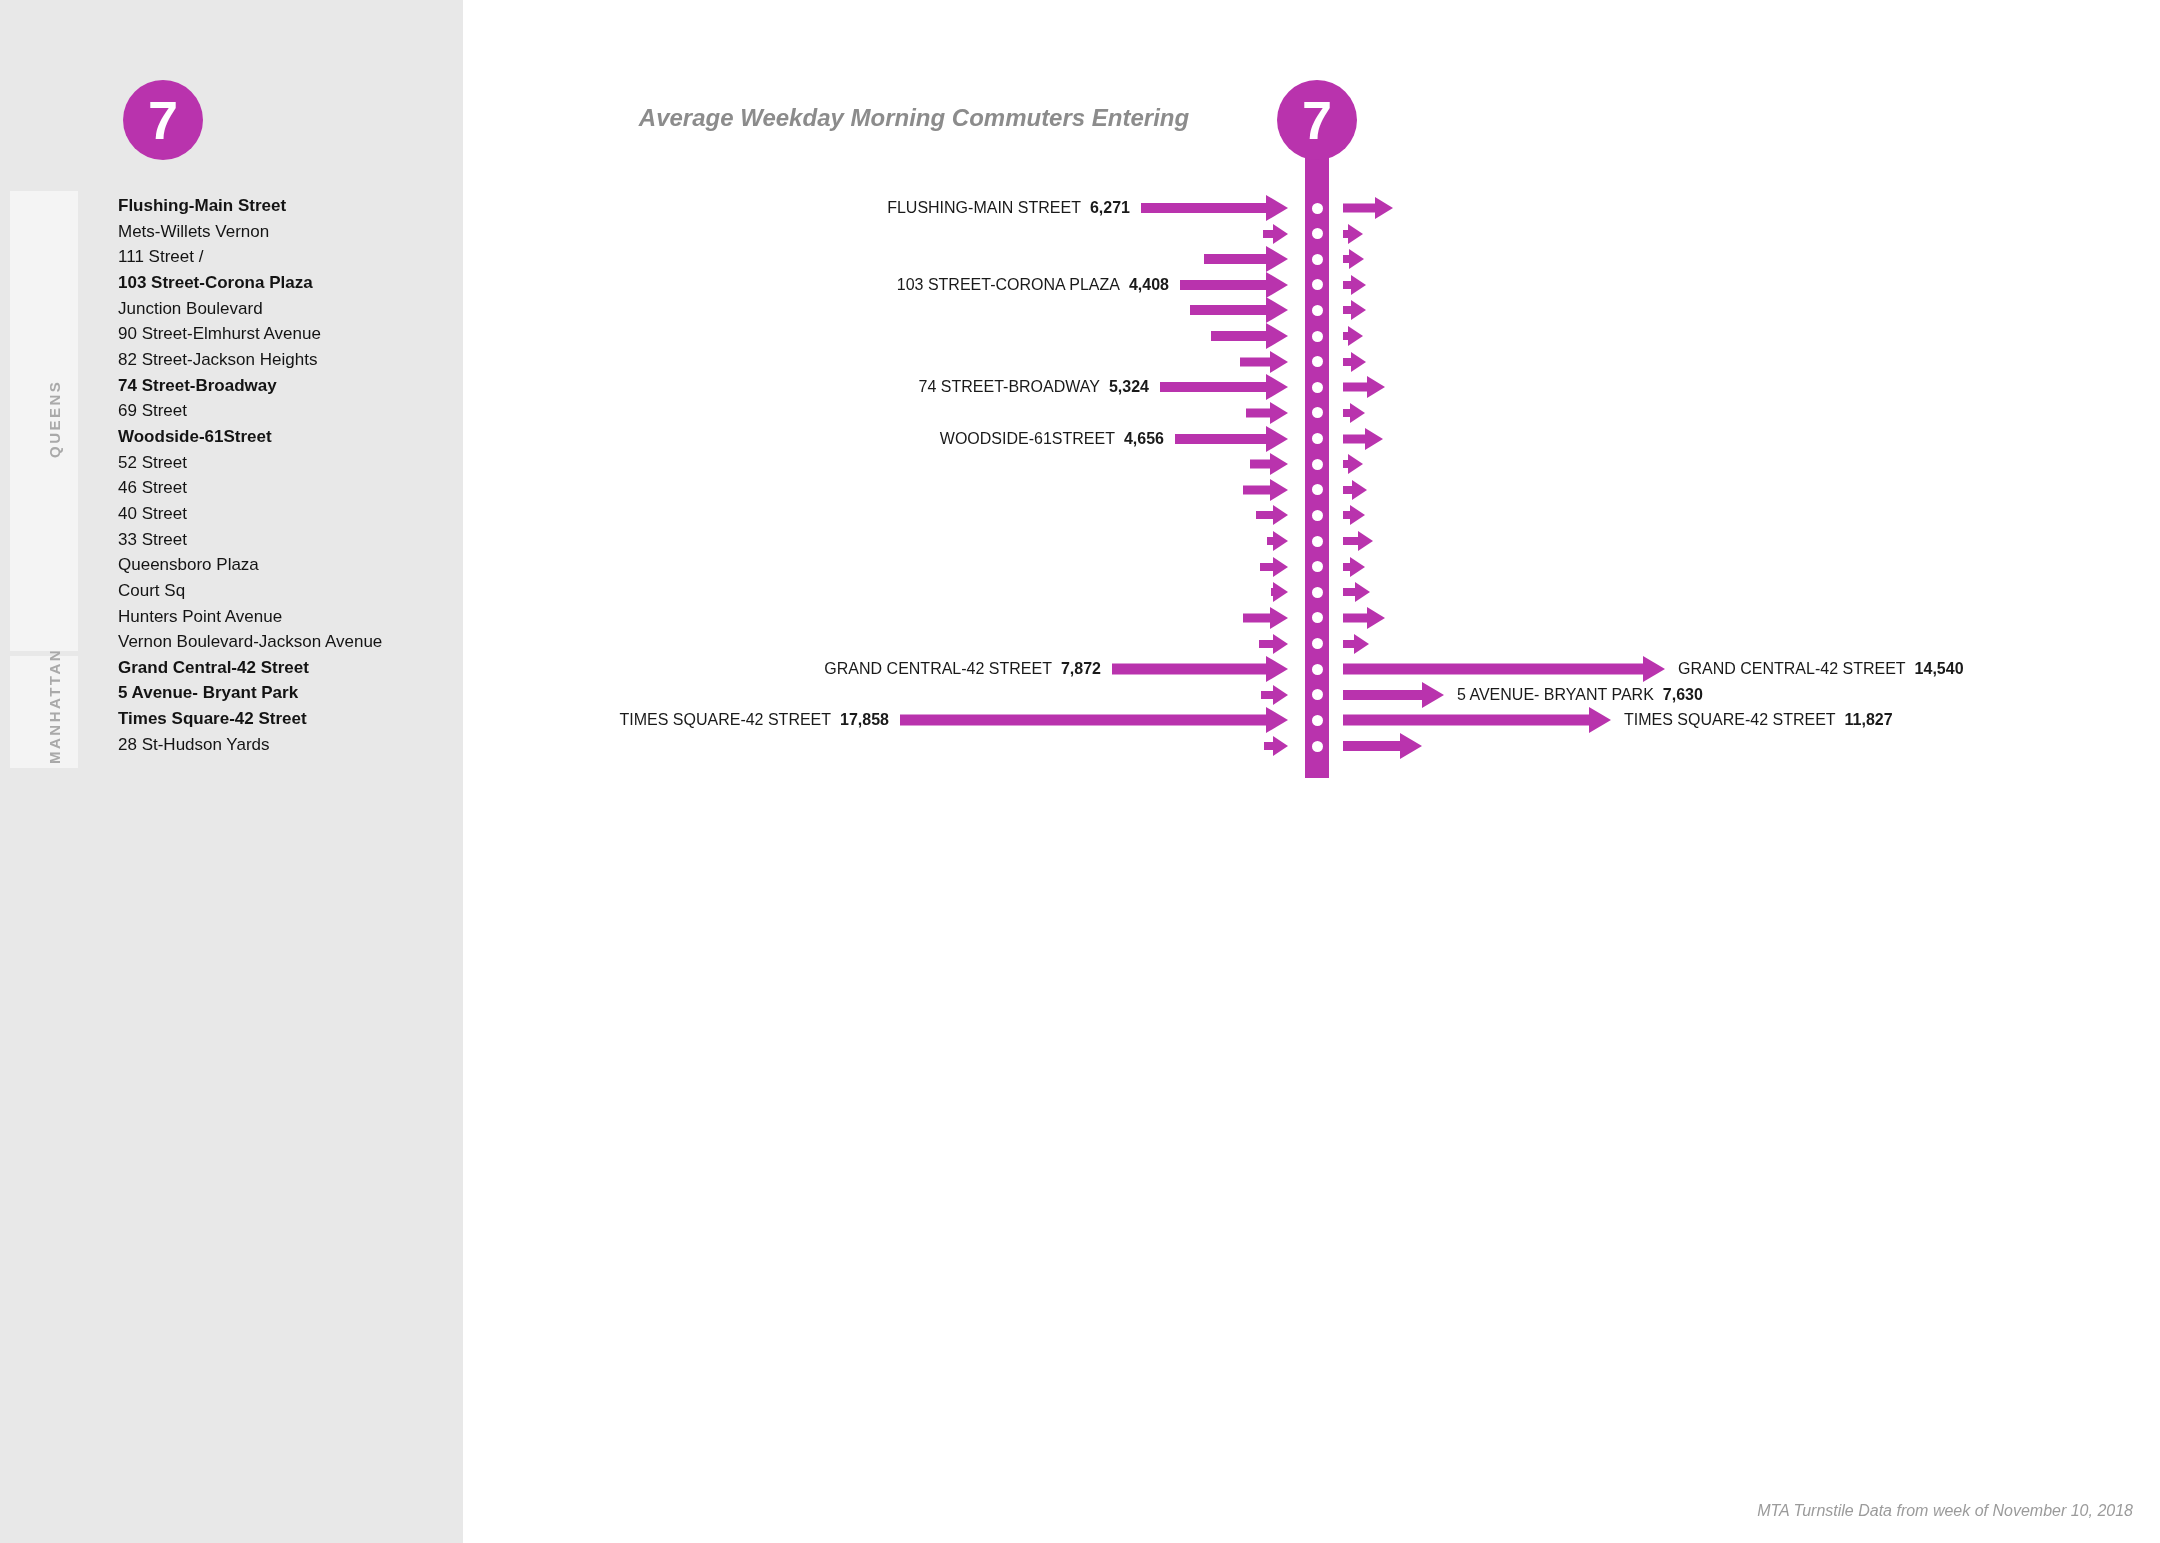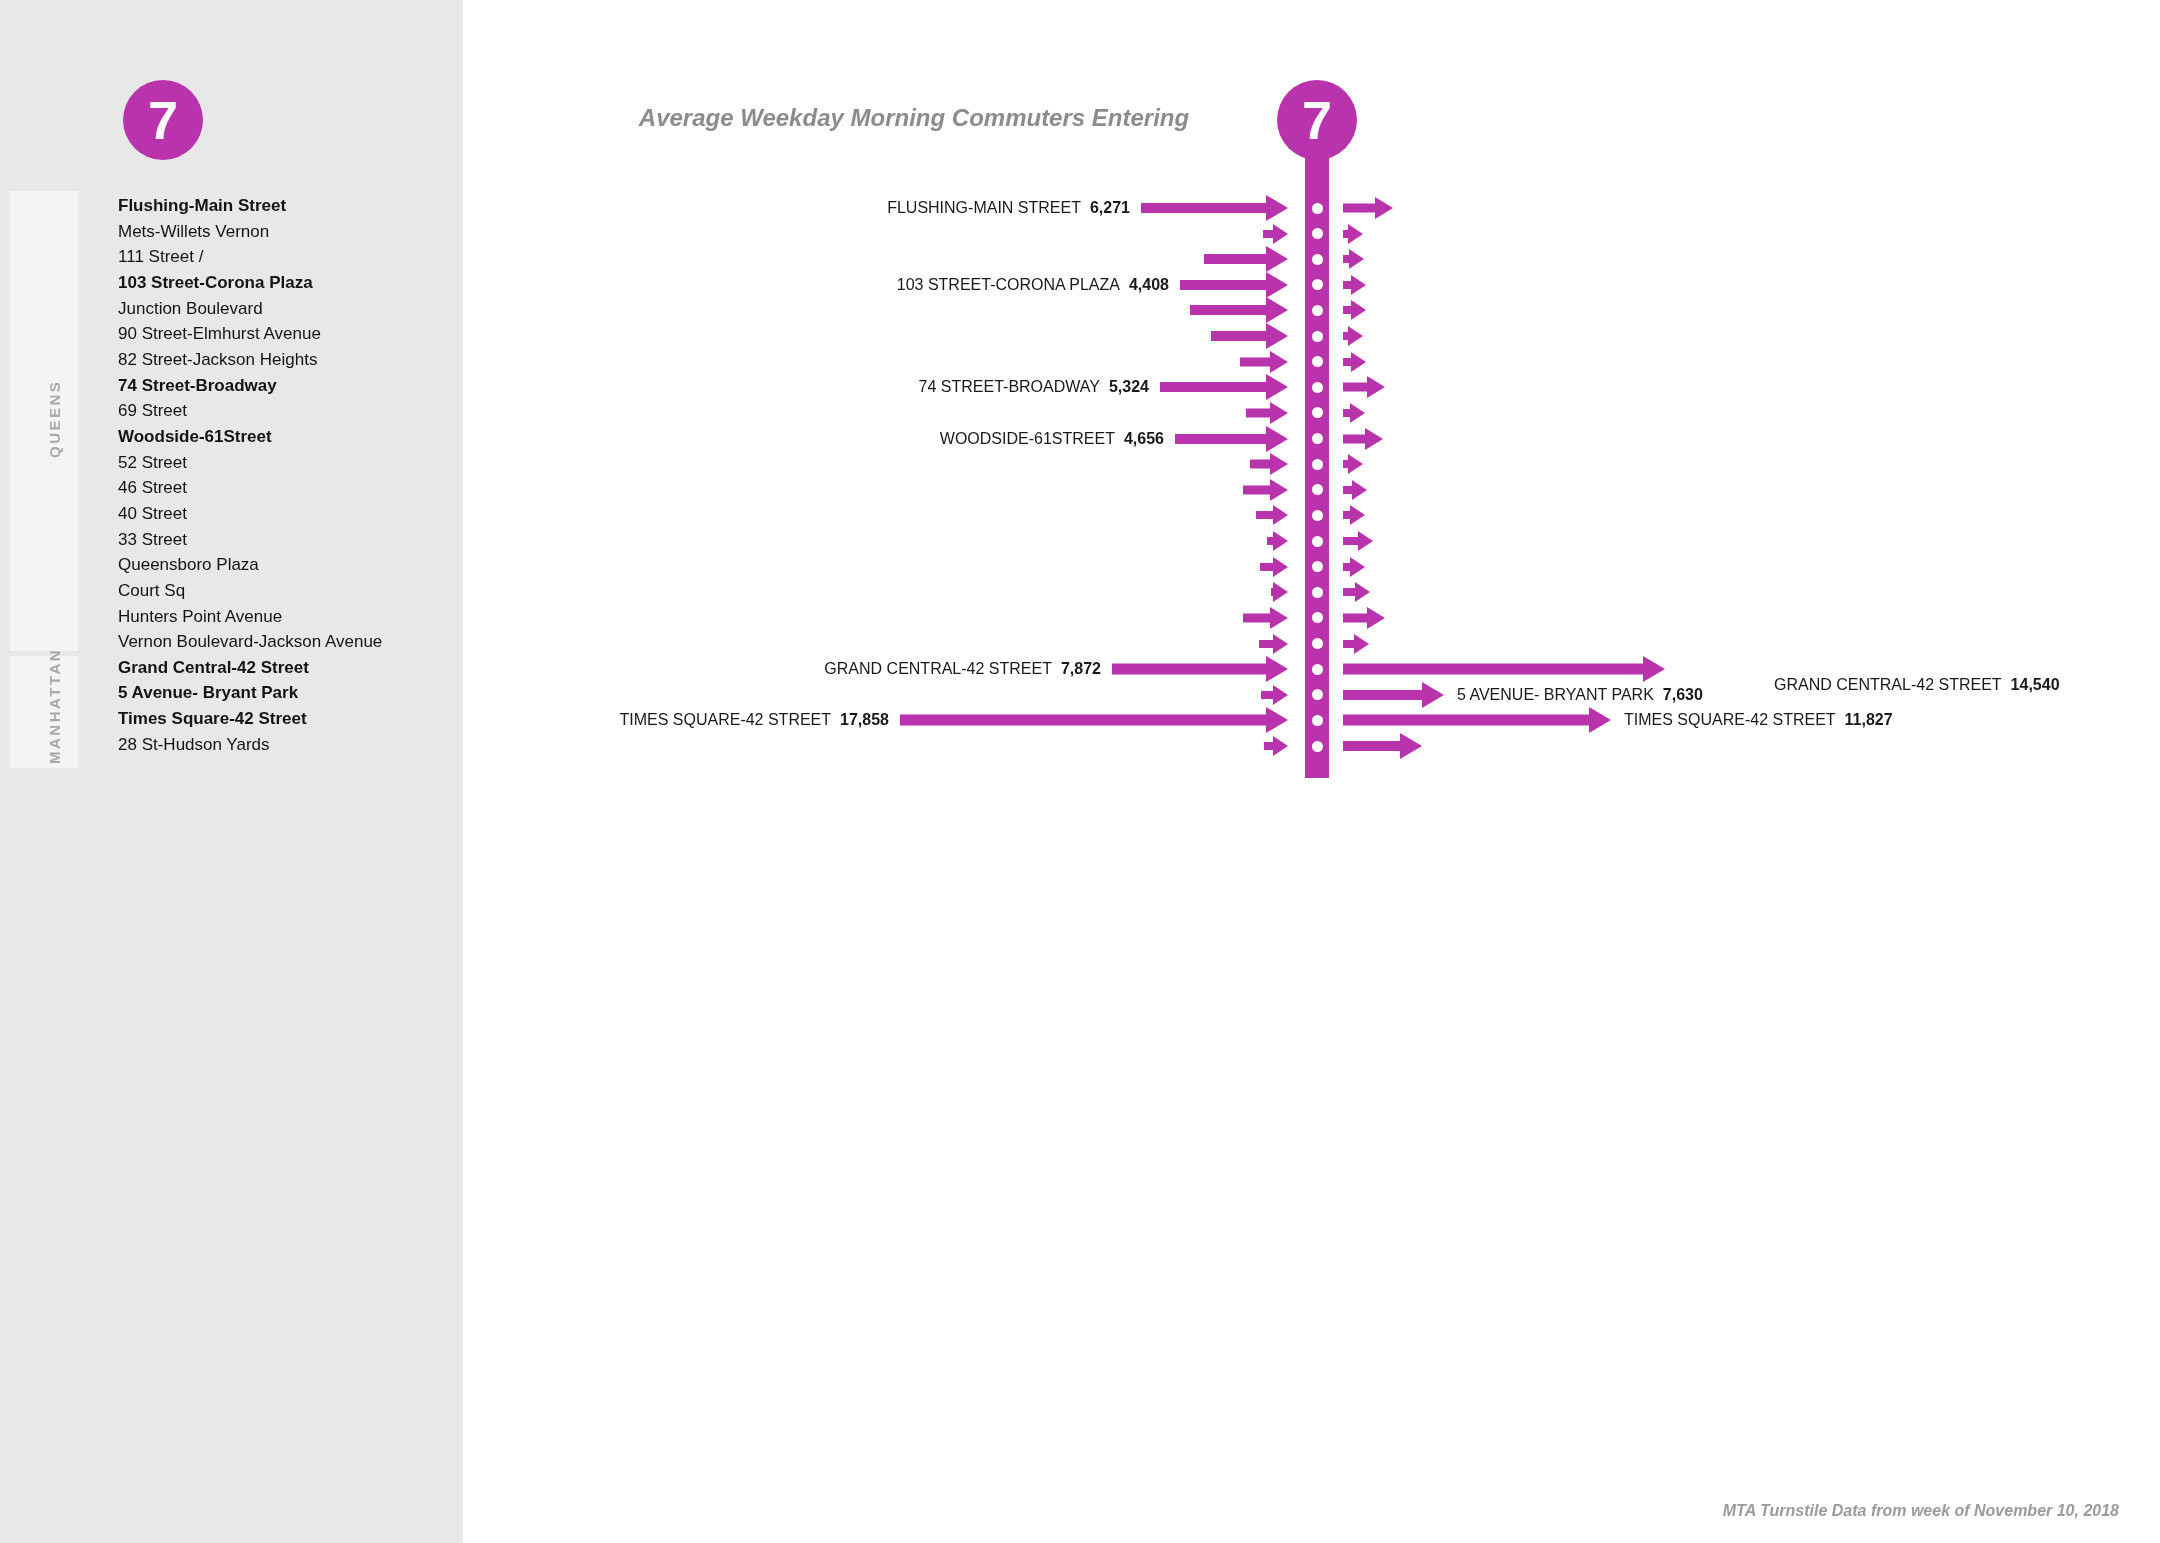--- a/index.html
+++ b/index.html
@@ -33,21 +33,21 @@
   #title-exiting  { left:1340px; width:710px; }
   .spine { position:absolute; left:1305px; top:120px; width:24px; height:658px; z-index:1; }
   .dot { position:absolute; width:11px; height:11px; border-radius:50%; background:#ffffff; z-index:2; }
   .arrow { position:absolute; height:26px; z-index:1; }
   .arrow .shaft { position:absolute; left:0; top:50%; transform:translateY(-50%); }
   .arrow .head  { position:absolute; right:0; top:50%; transform:translateY(-50%); width:0; height:0; border-style:solid; border-right:none; }
   .chart-label { position:absolute; font-size:16px; color:#1a1a1a; white-space:nowrap; height:22px; line-height:22px; z-index:3; }
   .chart-label .val { font-weight:bold; margin-left:9px; }
   .enter-label { text-align:right; }
   .footer {
-    position:absolute; right:41px; top:1502px; font-size:16px; font-style:italic; color:#9b9b9b;font-weight:bold;
+    position:absolute; right:27px; top:1502px; font-size:16px; font-style:italic; color:#9b9b9b;
   }
 </style>
 </head>
 <body>
 
 <div class="canvas">
 
   <div class="sidebar">
     <div class="region-strip strip-queens">
       <span class="region-label" style="left:36px; top:267px;">QUEENS</span>
@@ -261,21 +261,21 @@
       <div class="arrow" style="left: 1112px; top: 656.16px; width: 176px;">
         <div class="shaft" style="width: 157px; height: 11px; background: rgb(185, 51, 173);"></div>
         <div class="head" style="border-left: 22px solid rgb(185, 51, 173); border-top: 13px solid transparent; border-bottom: 13px solid transparent;"></div>
       </div>
       <div class="arrow" style="left: 1343px; top: 656.16px; width: 322px;">
         <div class="shaft" style="width: 303px; height: 11px; background: rgb(185, 51, 173);"></div>
         <div class="head" style="border-left: 22px solid rgb(185, 51, 173); border-top: 13px solid transparent; border-bottom: 13px solid transparent;"></div>
       </div>
       <div class="dot" style="left: 1311.5px; top: 663.66px;"></div>
       <div class="chart-label enter-label" style="top: 658.16px; right: 1059px;"><span>GRAND CENTRAL-42 STREET</span><span class="val">7,872</span></div>
-      <div class="chart-label exit-label" style="top: 658.16px; left: 1774px; margin-top: 16px;"><span>GRAND CENTRAL-42 STREET</span><span class="val">14,540</span></div>
+      <div class="chart-label exit-label" style="top: 658.16px; left: 1678px;"><span>GRAND CENTRAL-42 STREET</span><span class="val">14,540</span></div>
       <div class="arrow" style="left: 1261px; top: 681.78px; width: 27px;">
         <div class="shaft" style="width: 15px; height: 8px; background: rgb(185, 51, 173);"></div>
         <div class="head" style="border-left: 15px solid rgb(185, 51, 173); border-top: 10px solid transparent; border-bottom: 10px solid transparent;"></div>
       </div>
       <div class="arrow" style="left: 1343px; top: 681.78px; width: 101px;">
         <div class="shaft" style="width: 82px; height: 10px; background: rgb(185, 51, 173);"></div>
         <div class="head" style="border-left: 22px solid rgb(185, 51, 173); border-top: 13px solid transparent; border-bottom: 13px solid transparent;"></div>
       </div>
       <div class="dot" style="left: 1311.5px; top: 689.28px;"></div>
       <div class="chart-label exit-label" style="top: 683.78px; left: 1457px;"><span>5 AVENUE- BRYANT PARK</span><span class="val">7,630</span></div>

